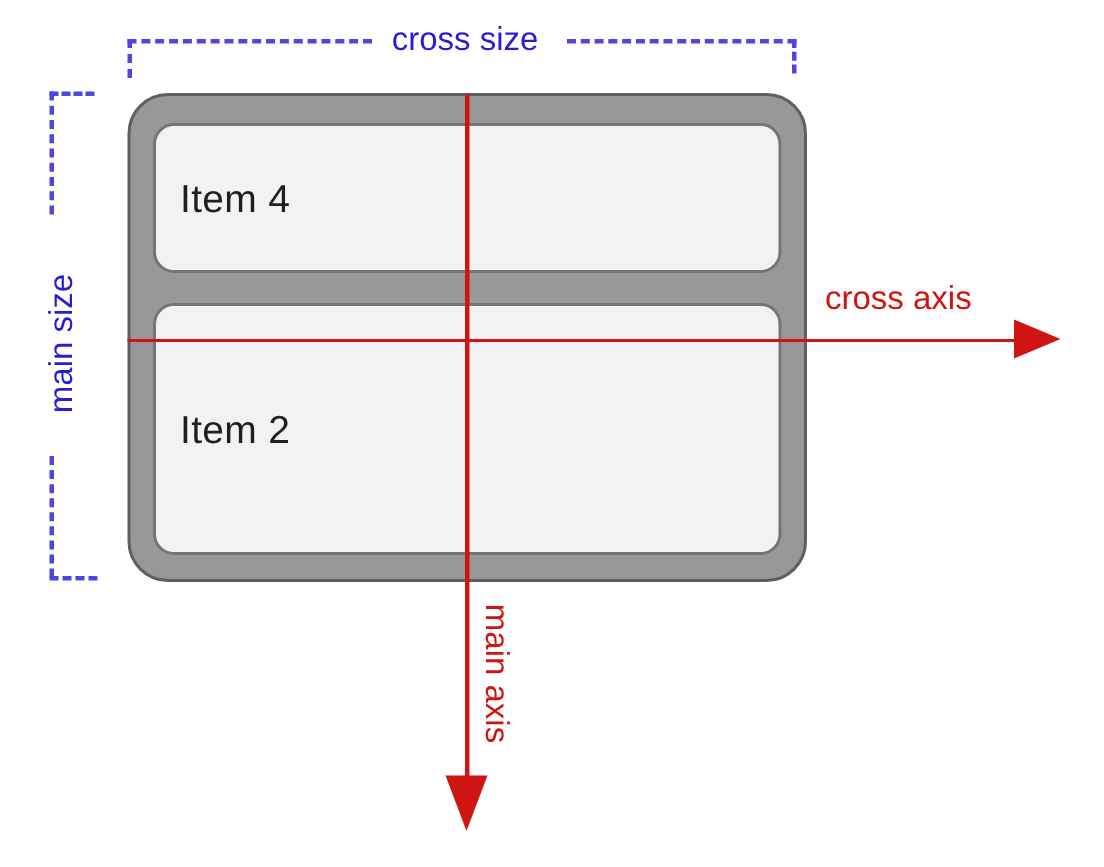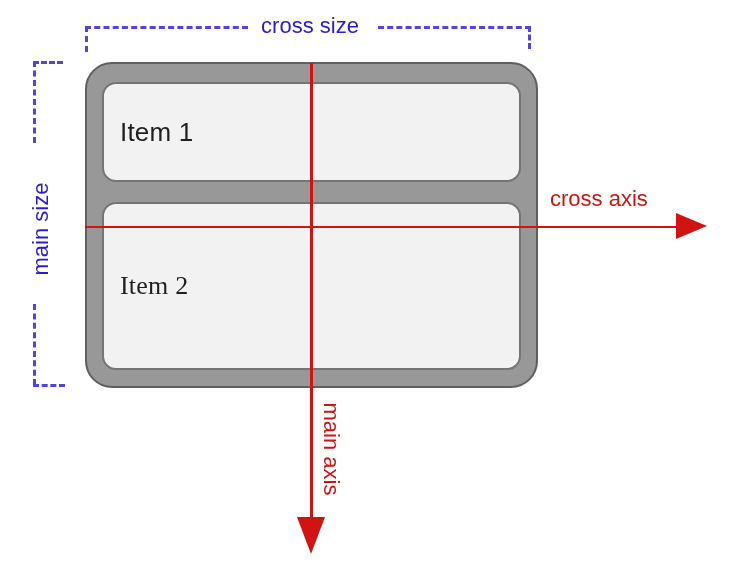--- a/index.html
+++ b/index.html
@@ -48,21 +48,21 @@
     border: 2px solid var(--item-border);
     border-radius: 14px;
     display: flex;
     align-items: center;
     padding-left: 16px;
     font-size: 26px;
     color: var(--item-text);
     letter-spacing: 0.2px;
   }
   .flex-item.item-1 { top: 82px;  height: 100px; }
-  .flex-item.item-2 { top: 202px; height: 168px; font-family: Liberation Serif, serif; }
+  .flex-item.item-2 { top: 202px; height: 168px; }
 
   
   .axis-line { position: absolute; background: var(--axis-color); }
   .cross-axis-line { left: 85px;  top: 225.5px; width: 592px; height: 2.5px; }
   .main-axis-line  { left: 310px; top: 63px;    width: 2.5px; height: 456px; }
   .cross-axis-arrowhead {
     position: absolute; left: 676px; top: 213px;
     width: 0; height: 0;
     border-top: 13.5px solid transparent;
     border-bottom: 13.5px solid transparent;
@@ -128,21 +128,21 @@
   <div class="size-label cross-size-label">cross size</div>
 
   <div class="dash-v main-size-seg-top"></div>
   <div class="dash-v main-size-seg-bottom"></div>
   <div class="dash-h main-size-tick-top"></div>
   <div class="dash-h main-size-tick-bottom"></div>
   <div class="size-label main-size-label">main size</div>
 
   <div class="flex-container"></div>
   <div class="flex-item item-1">
-    <span>Item 1</span>
+    <span>Item 4</span>
   </div>
   <div class="flex-item item-2">
     <span>Item 2</span>
   </div>
 
   <div class="axis-line cross-axis-line"></div>
   <div class="cross-axis-arrowhead"></div>
   <div class="axis-label cross-axis-label">cross axis</div>
 
   <div class="axis-line main-axis-line"></div>

